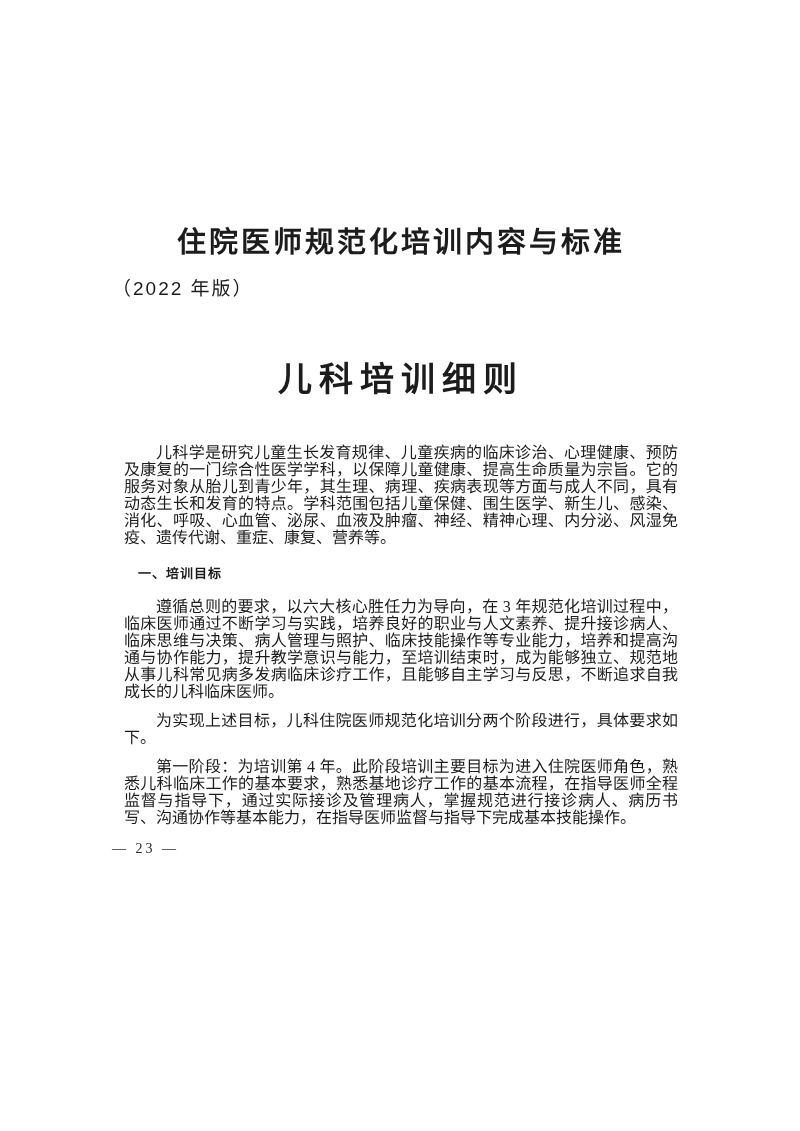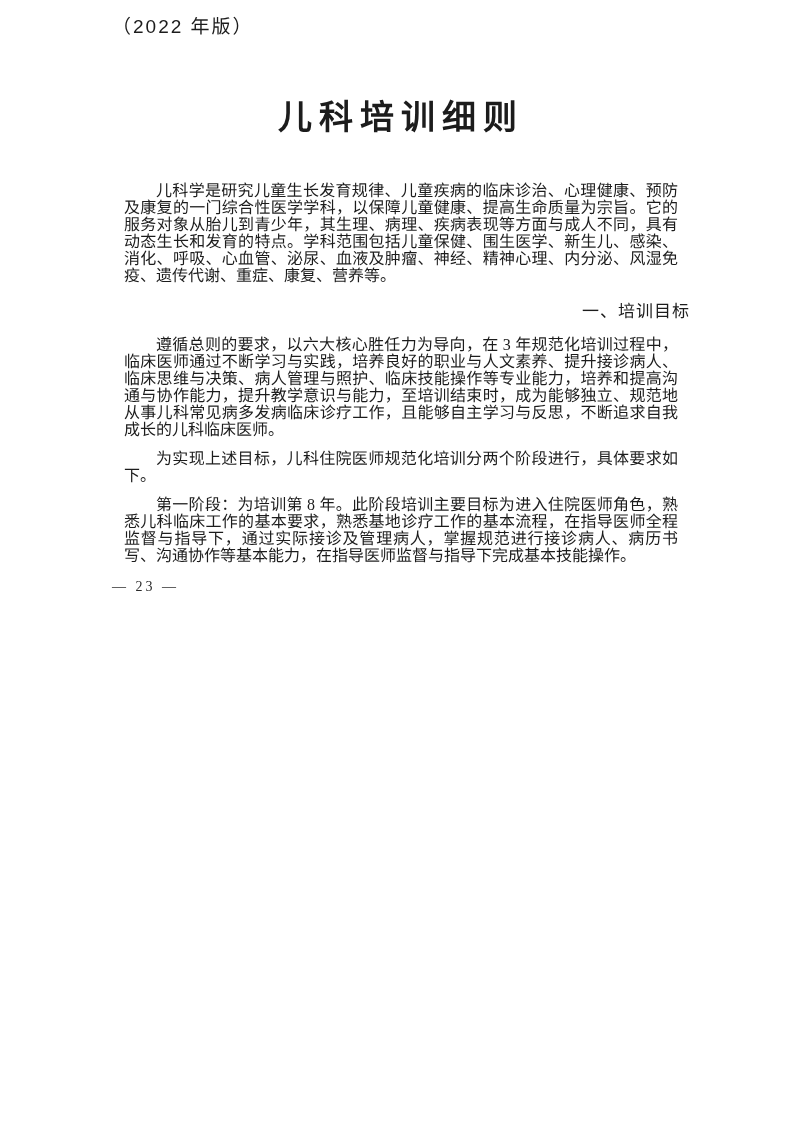--- a/index.html
+++ b/index.html
@@ -59,54 +59,54 @@
     font-size: 16px;
     line-height: 17px;
     text-align: justify;
     text-justify: inter-ideograph;
     text-indent: 2em;
   }
   .section-heading {
     margin: 15px 0 12px 0;
     padding-left: 2em;
     font-family: "Liberation Serif", "DejaVu Serif", serif;
-    font-size: 17px;
-    font-weight: 400;
+    font-size: 13px;
+    font-weight: 700;
     letter-spacing: 1px;
     line-height: 25px;
-    text-align: right;
   }
   .footer-pageno {
     margin-top: 6px;
     font-size: 14px;
     letter-spacing: 3px;
     line-height: 22px;
     color: #2a2a2a;
   }
 </style>
 </head>
 <body>
 
 <div class="page">
   <div class="content">
 
+    <h1 class="doc-title">住院医师规范化培训内容与标准</h1>
 
     <div class="doc-edition">（2022 年版）</div>
 
     <h2 class="chapter-title">儿科培训细则</h2>
 
     <div class="intro">
       <p class="body-par">儿科学是研究儿童生长发育规律、儿童疾病的临床诊治、心理健康、预防及康复的一门综合性医学学科，以保障儿童健康、提高生命质量为宗旨。它的服务对象从胎儿到青少年，其生理、病理、疾病表现等方面与成人不同，具有动态生长和发育的特点。学科范围包括儿童保健、围生医学、新生儿、感染、消化、呼吸、心血管、泌尿、血液及肿瘤、神经、精神心理、内分泌、风湿免疫、遗传代谢、重症、康复、营养等。</p>
     </div>
 
     <h3 class="section-heading">一、培训目标</h3>
 
     <p class="body-par">遵循总则的要求，以六大核心胜任力为导向，在 3 年规范化培训过程中，临床医师通过不断学习与实践，培养良好的职业与人文素养、提升接诊病人、临床思维与决策、病人管理与照护、临床技能操作等专业能力，培养和提高沟通与协作能力，提升教学意识与能力，至培训结束时，成为能够独立、规范地从事儿科常见病多发病临床诊疗工作，且能够自主学习与反思，不断追求自我成长的儿科临床医师。</p>
 
     <p class="body-par">为实现上述目标，儿科住院医师规范化培训分两个阶段进行，具体要求如下。</p>
 
-    <p class="body-par">第一阶段：为培训第 8 年。此阶段培训主要目标为进入住院医师角色，熟悉儿科临床工作的基本要求，熟悉基地诊疗工作的基本流程，在指导医师全程监督与指导下，通过实际接诊及管理病人，掌握规范进行接诊病人、病历书写、沟通协作等基本能力，在指导医师监督与指导下完成基本技能操作。</p>
+    <p class="body-par">第一阶段：为培训第 4 年。此阶段培训主要目标为进入住院医师角色，熟悉儿科临床工作的基本要求，熟悉基地诊疗工作的基本流程，在指导医师全程监督与指导下，通过实际接诊及管理病人，掌握规范进行接诊病人、病历书写、沟通协作等基本能力，在指导医师监督与指导下完成基本技能操作。</p>
 
 
     <div class="footer-pageno">— 23 —</div>
 
   </div>
 </div>
 
 </body></html>

